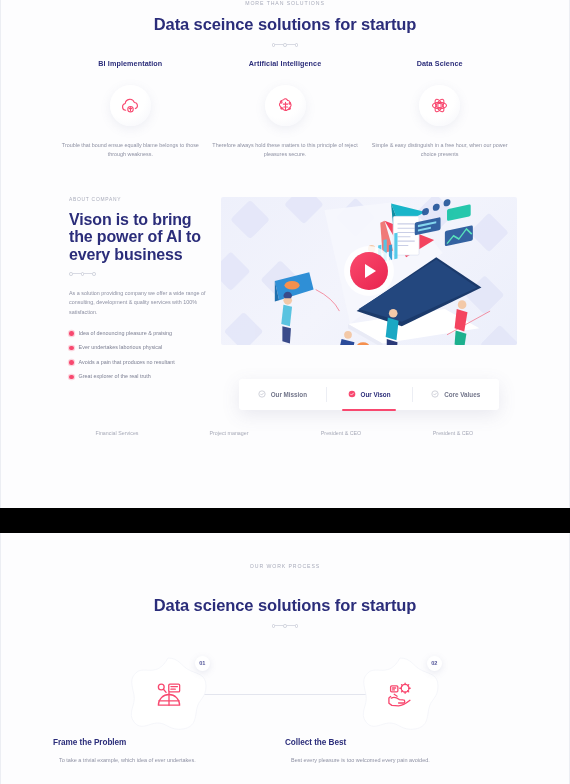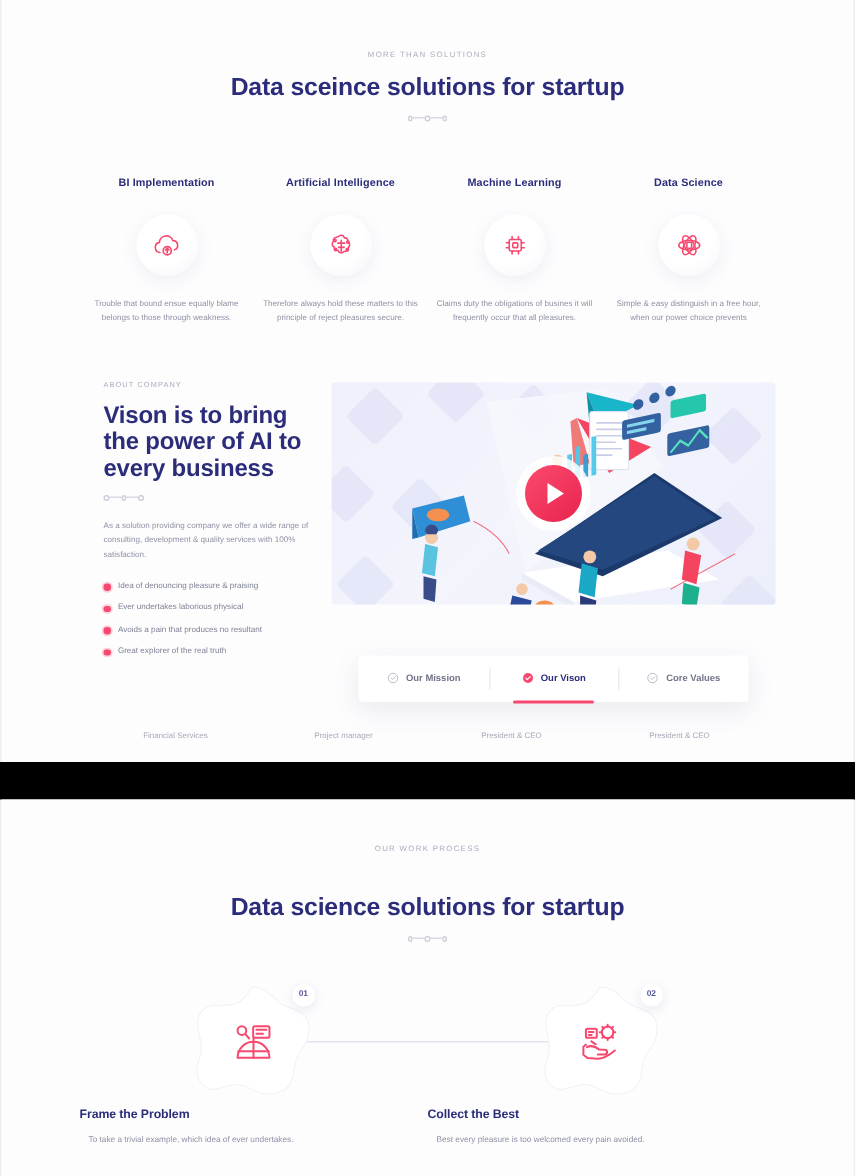--- a/index.html
+++ b/index.html
@@ -45,24 +45,24 @@
   .dots .d {
     width: 3.6px; height: 3.6px;
     border-radius: 50%;
     border: 0.8px solid #cdd0db;
     background: #fff;
   }
   .dots .ln { width: 8px; height: 0.8px; background: #d8dae3; }
   .dots.left { justify-content: flex-start; }
 
   
-  .sec-solutions { padding-top: 34px; }
+  .sec-solutions { }
   .cards {
     display: flex;
-    margin-top: 36px;
+    margin-top: 12px;
     padding: 0 52px;
   }
   .card { flex: 1; text-align: center; padding: 0 4px; }
   .card-title {
     color: #2b2d7a;
     font-weight: bold;
     font-size: 7.2px;
     letter-spacing: 0.1px;
   }
   .icon-wrap {
@@ -312,32 +312,20 @@
             <path d="M12 8.2v8.4M9.4 10.4h5.2M9.9 13.6h4.4"></path>
             <circle cx="7.2" cy="8.4" r="0.9"></circle>
             <circle cx="17" cy="9.6" r="0.9"></circle>
             <circle cx="7.6" cy="15.2" r="0.9"></circle>
             <circle cx="16.6" cy="15.4" r="0.9"></circle>
           </svg>
         </div>
         <div class="card-text">Therefore always hold these matters to this principle of reject pleasures secure.</div>
       </div>
 
-      <div class="card">
-        <div class="card-title">Machine Learning</div>
-        <div class="icon-wrap">
-          <svg width="21" height="21" viewBox="0 0 24 24" fill="none" stroke="#f8486f" stroke-width="1.2" stroke-linecap="round" stroke-linejoin="round">
-            <rect x="7.4" y="7.6" width="9.2" height="8.8" rx="1.3"></rect>
-            <rect x="10.1" y="10.2" width="3.8" height="3.6" rx="0.7"></rect>
-            <path d="M9.6 7.6V5.4M14.4 7.6V5.4M9.6 16.4v2.2M14.4 16.4v2.2"></path>
-            <path d="M7.4 10.1H5.2M7.4 13.9H5.2M16.6 10.1h2.2M16.6 13.9h2.2"></path>
-          </svg>
-        </div>
-        <div class="card-text">Claims duty the obligations of busines it will frequently occur that all pleasures.</div>
-      </div>
 
       <div class="card">
         <div class="card-title">Data Science</div>
         <div class="icon-wrap">
           <svg width="21" height="21" viewBox="0 0 24 24" fill="none" stroke="#f8486f" stroke-width="1.2" stroke-linecap="round" stroke-linejoin="round">
             <ellipse cx="12" cy="12" rx="8" ry="3.6"></ellipse>
             <ellipse cx="12" cy="12" rx="8" ry="3.6" transform="rotate(60 12 12)"></ellipse>
             <ellipse cx="12" cy="12" rx="8" ry="3.6" transform="rotate(120 12 12)"></ellipse>
             <rect x="10.2" y="9.7" width="3.6" height="4.6" rx="0.8"></rect>
           </svg>

